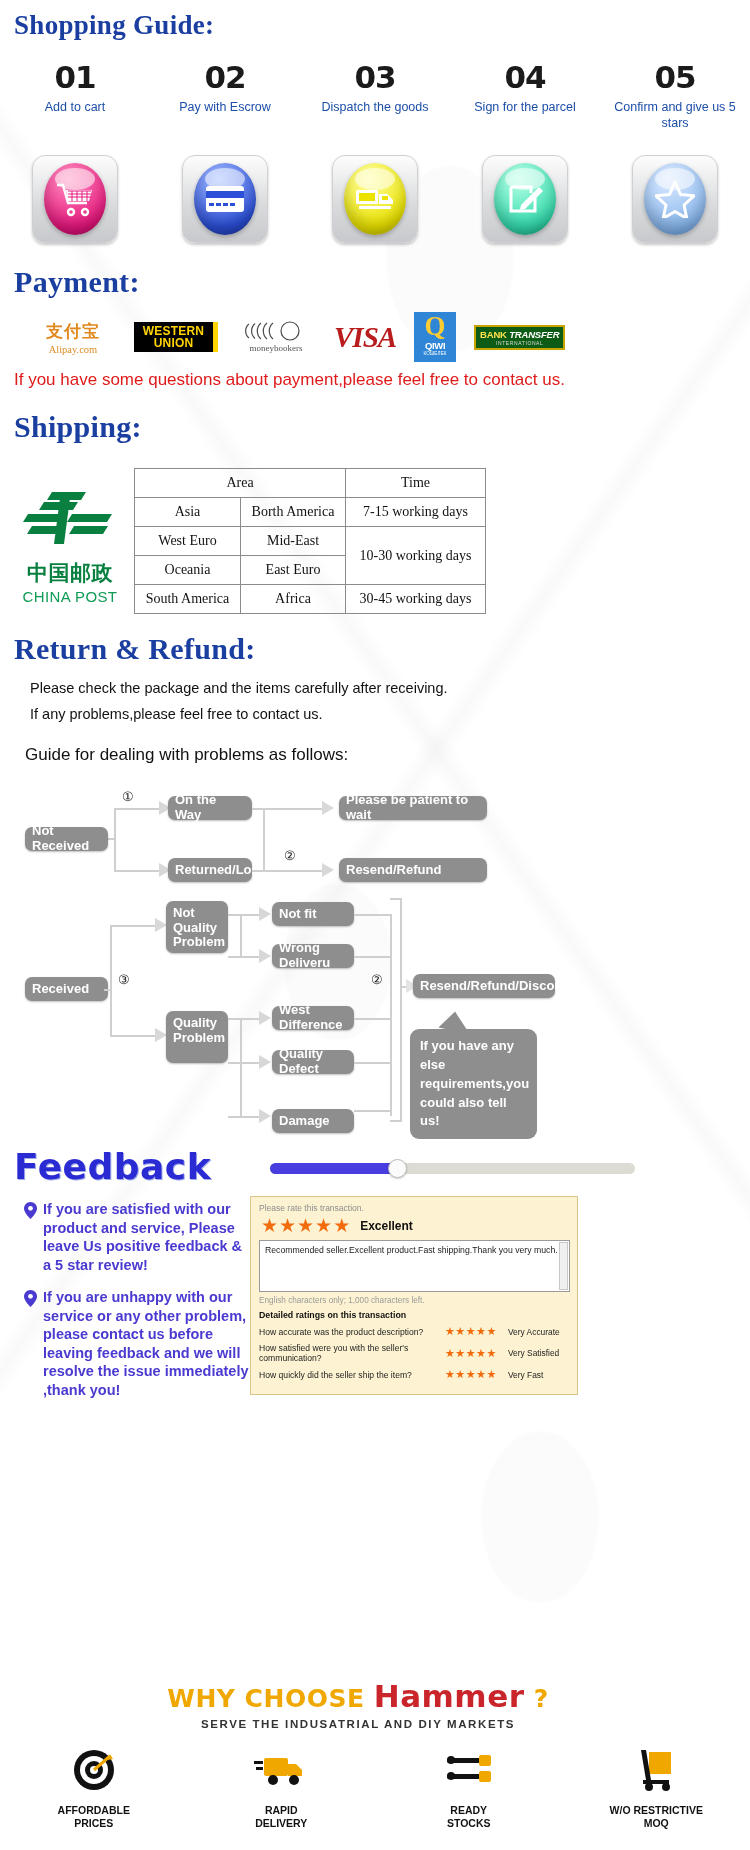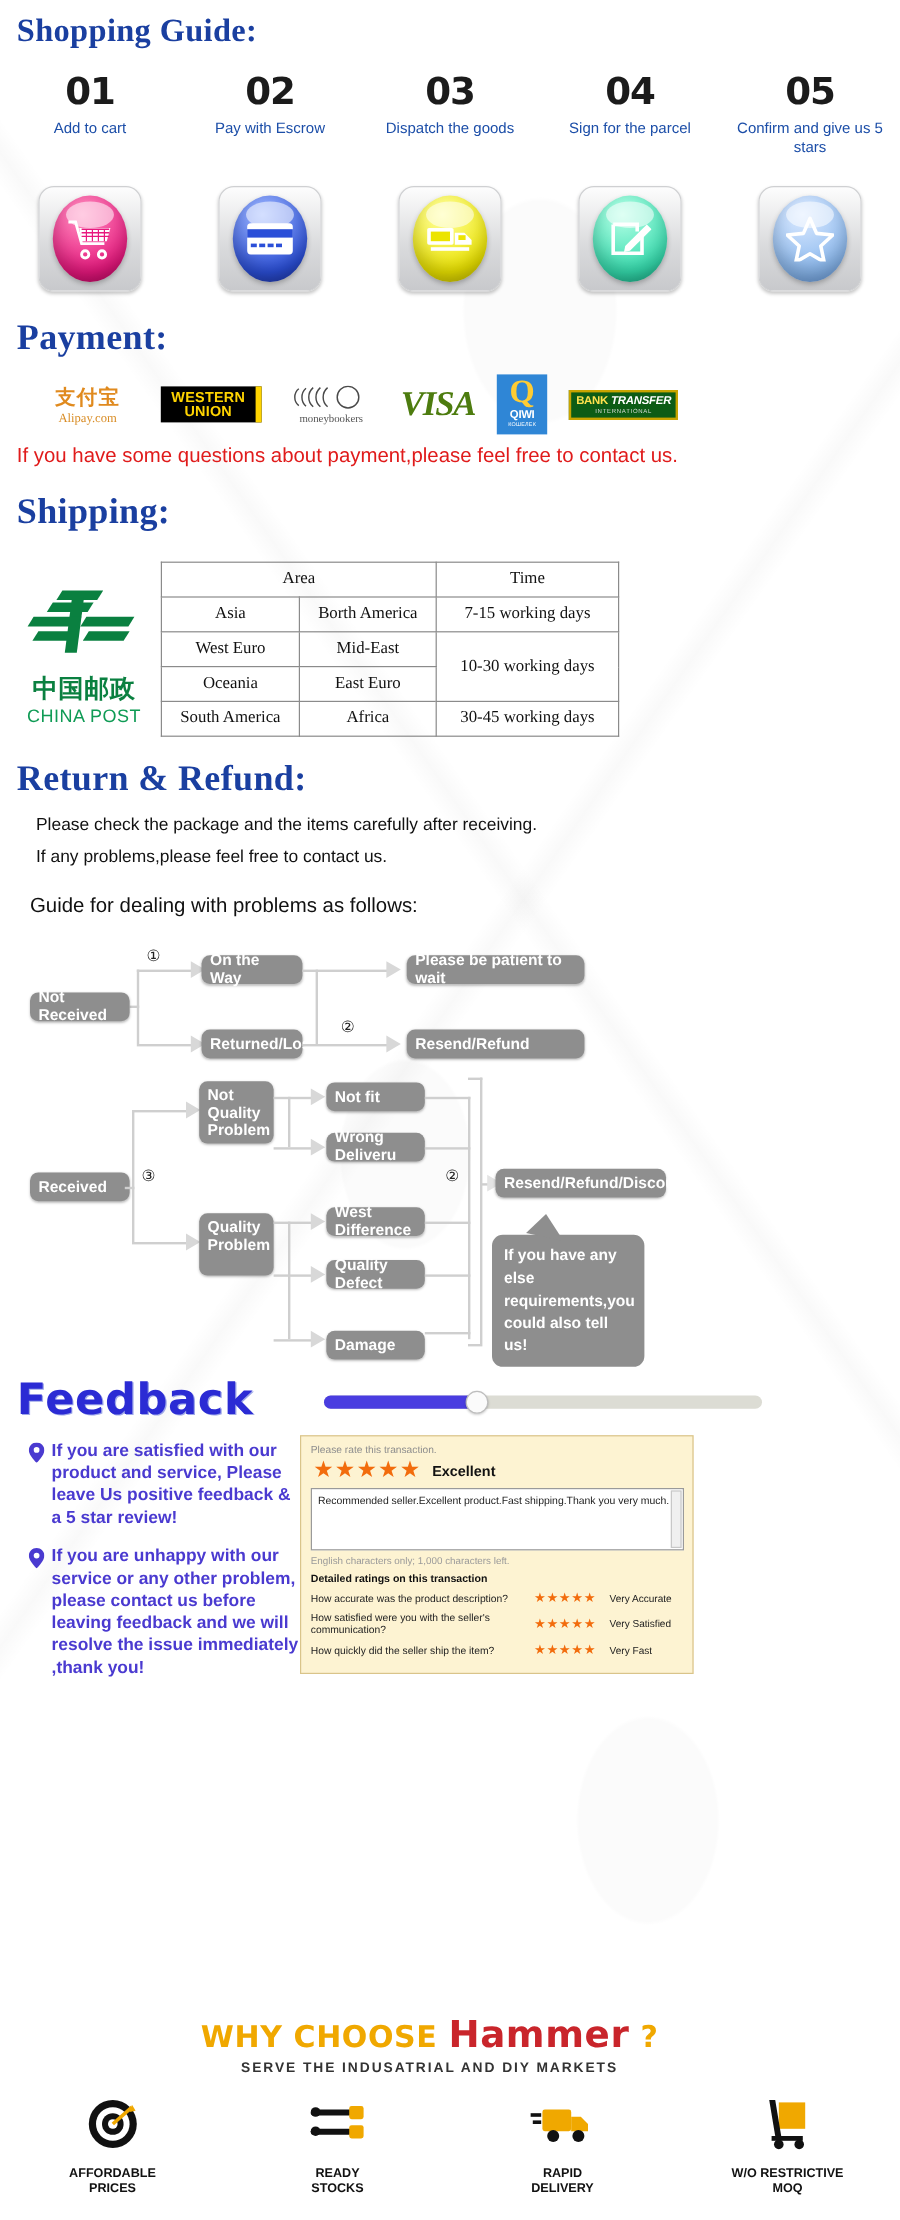--- a/index.html
+++ b/index.html
@@ -67,40 +67,40 @@
                display:flex; align-items:center; gap:18px; }
   .lg-alipay { width:86px; text-align:center; }
   .lg-alipay .zh { font-family:"DejaVu Sans", sans-serif; color:#e08a1e; font-size:17px; font-weight:bold; letter-spacing:1px; }
   .lg-alipay .en { color:#d98d26; font-size:10.5px; font-family:"Liberation Serif", serif; margin-top:1px;}
   .lg-wu { background:#000; color:#ffd400; width:84px; padding:3px 2px; text-align:center;
            font-weight:bold; font-size:12px; line-height:1.02; letter-spacing:.2px;
            border-right:5px solid #ffd400; }
   .lg-mb { width:80px; text-align:center; color:#555; }
   .lg-mb .txt { font-size:9px; font-family:"Liberation Serif", serif; margin-top:-2px;}
   .lg-visa { font-family:"Liberation Serif", serif; font-style:italic; font-weight:bold;
-             color:#4d7c0f; font-size:29px; letter-spacing:-1px; }
+             color:#b91c1c; font-size:29px; letter-spacing:-1px; }
   .lg-qiwi { background:#2f86d6; width:42px; height:50px; text-align:center; color:#fff;
              padding-top:2px; }
   .lg-qiwi .q { font-family:"Liberation Serif", serif; font-size:27px; color:#ffcc33; line-height:.95; font-weight:bold;}
   .lg-qiwi .n { font-size:9.5px; font-weight:bold; letter-spacing:-.3px; }
   .lg-qiwi .s { font-size:4.5px; letter-spacing:.2px; }
   .lg-bank { background:#0d5c15; border:2px solid #c8a400; padding:2px 4px; text-align:center; }
   .lg-bank .t1 { font-size:9.5px; font-weight:bold; color:#ffe14d; letter-spacing:-.2px;}
   .lg-bank .t1 i { color:#fff; font-style:italic; }
   .lg-bank .t2 { font-size:5px; color:#ddd; letter-spacing:.6px; }
   .pay-note { position:absolute; left:14px; top:370px; color:#e01b1b; font-size:17px;
               white-space:nowrap; font-weight:500; }
 
   
   .ship-title { position:absolute; left:14px; top:410px; }
   .cpost { position:absolute; left:14px; top:490px; width:112px; text-align:center; }
   .cpost .zh { color:#0a8040; font-family:"DejaVu Sans", sans-serif; font-weight:bold;
                font-size:21px; letter-spacing:.5px; margin-top:3px;}
   .cpost .en { color:#0f9b55; font-size:15px; letter-spacing:.4px; margin-top:1px;}
-  table.ship { position:absolute; left:134px; top:468px; width:382px;
+  table.ship { position:absolute; left:134px; top:468px; width:352px;
                border-collapse:collapse; font-family:"Liberation Serif", serif; font-size:14px;}
   table.ship td { border:1px solid #8b8b8b; text-align:center; padding:6px 2px; color:#111; }
 
   
   .rr-title { position:absolute; left:14px; top:632px; }
   .rr-l1 { position:absolute; left:30px; top:680px; font-size:14.5px; color:#111; }
   .rr-l2 { position:absolute; left:30px; top:706px; font-size:14.5px; color:#111; }
   .guide-for { position:absolute; left:25px; top:745px; font-size:17px; color:#111; }
 
   
@@ -509,48 +509,48 @@
         <circle cx="22" cy="22" r="4" fill="#fff"></circle>
         <path d="M22 22L38 8" stroke="#f0a800" stroke-width="3"></path>
         <path d="M38 6l3 5-5 1z" fill="#f0a800"></path>
       </svg>
       <div class="lbl">
         <div>AFFORDABLE</div>
         <div>PRICES</div>
       </div>
     </div>
     <div class="feat">
+      <svg width="54" height="44" viewBox="0 0 54 44">
+        <rect x="10" y="10" width="24" height="18" rx="2" fill="#f0a800"></rect>
+        <path d="M34 16h8l6 6v6H34z" fill="#f0a800"></path>
+        <circle cx="19" cy="32" r="5" fill="#111"></circle>
+          <circle cx="40" cy="32" r="5" fill="#111"></circle>
+        <rect x="0" y="13" width="9" height="3" fill="#111"></rect>
+        <rect x="2" y="19" width="7" height="3" fill="#111"></rect>
+      </svg>
+      <div class="lbl">
+        <div>RAPID</div>
+        <div>DELIVERY</div>
+      </div>
+    </div>
+    <div class="feat">
       <svg width="52" height="44" viewBox="0 0 52 44">
         <rect x="4" y="10" width="34" height="5" rx="2" fill="#111"></rect>
         <rect x="36" y="7" width="12" height="11" rx="2" fill="#f0a800"></rect>
         <rect x="4" y="26" width="34" height="5" rx="2" fill="#111"></rect>
         <rect x="36" y="23" width="12" height="11" rx="2" fill="#f0a800"></rect>
         <circle cx="8" cy="12" r="4" fill="#111"></circle>
           <circle cx="8" cy="28" r="4" fill="#111"></circle>
       </svg>
       <div class="lbl">
         <div>READY</div>
         <div>STOCKS</div>
       </div>
     </div>
     <div class="feat">
-      <svg width="54" height="44" viewBox="0 0 54 44">
-        <rect x="10" y="10" width="24" height="18" rx="2" fill="#f0a800"></rect>
-        <path d="M34 16h8l6 6v6H34z" fill="#f0a800"></path>
-        <circle cx="19" cy="32" r="5" fill="#111"></circle>
-          <circle cx="40" cy="32" r="5" fill="#111"></circle>
-        <rect x="0" y="13" width="9" height="3" fill="#111"></rect>
-        <rect x="2" y="19" width="7" height="3" fill="#111"></rect>
-      </svg>
-      <div class="lbl">
-        <div>RAPID</div>
-        <div>DELIVERY</div>
-      </div>
-    </div>
-    <div class="feat">
       <svg width="46" height="44" viewBox="0 0 46 44">
         <rect x="16" y="4" width="22" height="22" fill="#f0a800"></rect>
         <path d="M8 2h5l5 30H13z" fill="#111"></path>
         <rect x="10" y="32" width="26" height="4" fill="#111"></rect>
         <circle cx="16" cy="39" r="4" fill="#111"></circle>
           <circle cx="33" cy="39" r="4" fill="#111"></circle>
       </svg>
       <div class="lbl">
         <div>W/O RESTRICTIVE</div>
         <div>MOQ</div>

